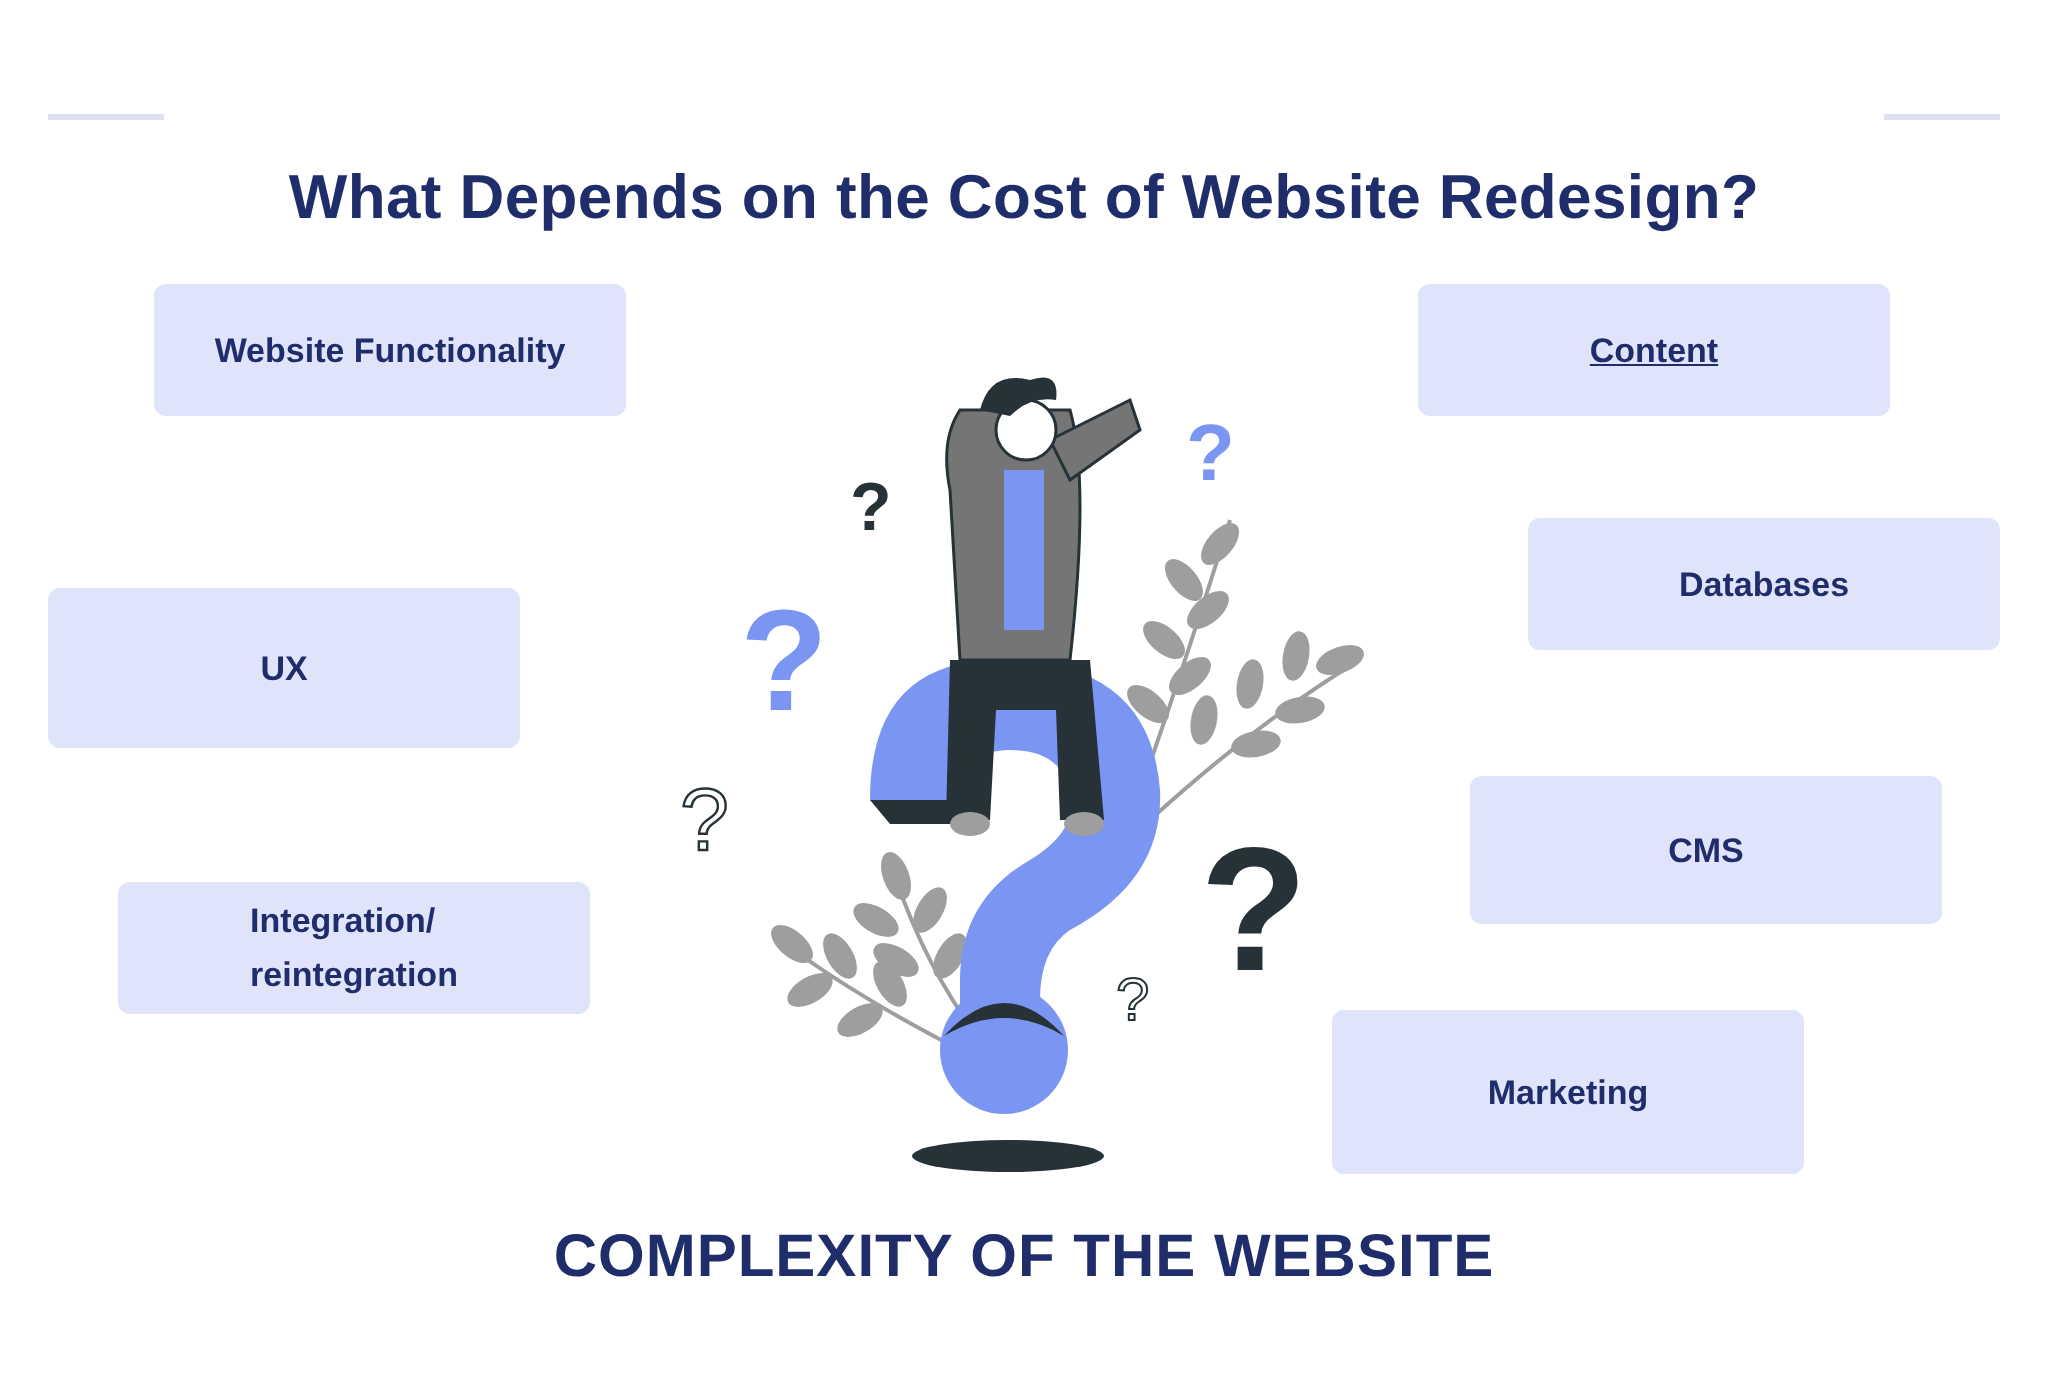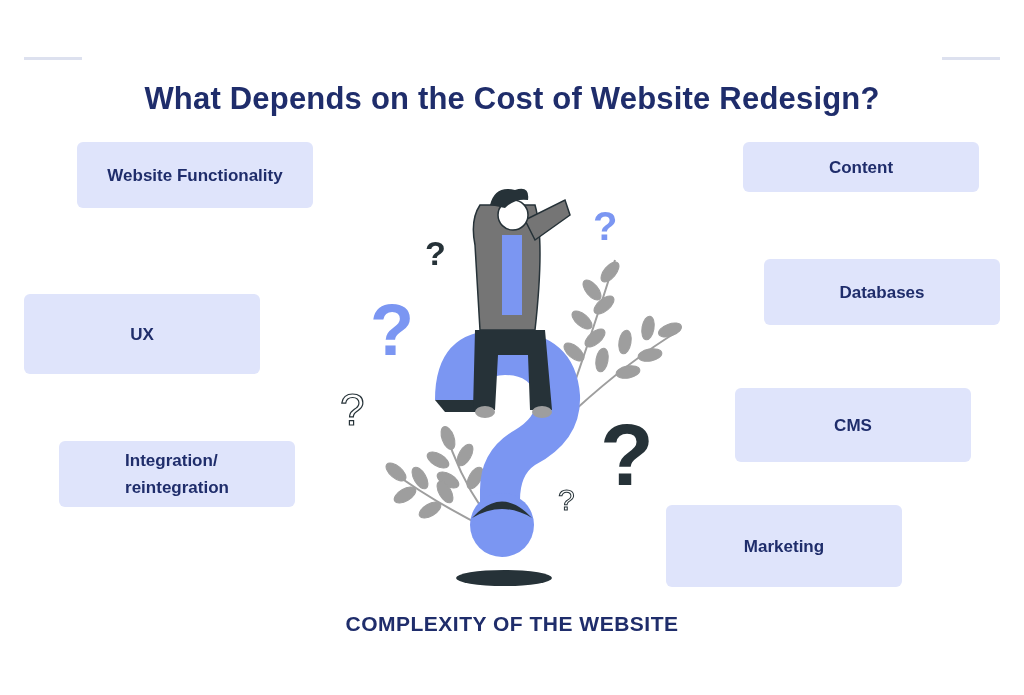--- a/index.html
+++ b/index.html
@@ -5,42 +5,42 @@
   html, body { margin:0; padding:0; }
   body { width:1024px; height:695px; background:#ffffff; position:relative; overflow:hidden;
          font-family:"Liberation Sans", sans-serif; }
   .title { position:absolute; top:36px; left:0; width:1024px; text-align:center;
            font-size:31px; font-weight:bold; color:#1f2d6b; letter-spacing:0.2px;margin-top:45px; }
   .rule { position:absolute; top:57px; height:3px; background:#dde1ef; }
   .box { position:absolute; background:#dfe4fb; border-radius:6px; display:flex;
          align-items:center; justify-content:center; text-align:left;
          color:#1f2d6b; font-size:17px; font-weight:bold; line-height:27px; }
   .footer { position:absolute; top:612px; left:0; width:1024px; text-align:center;
-            font-size:21px; font-weight:bold; color:#1f2d6b; letter-spacing:0.5px; }
+            font-size:30px; font-weight:bold; color:#1f2d6b; letter-spacing:0.5px; }
   .illus { position:absolute; left:330px; top:180px; width:380px; height:410px; }
 </style>
 </head>
 <body>
 
 <div class="rule" style="left:24px;width:58px;"></div>
 <div class="title">What Depends on the Cost of Website Redesign?</div>
 <div class="rule" style="left:942px;width:58px;"></div>
 
 <div class="box" style="left:77px;top:142px;width:236px;height:66px;">
   <span>Website Functionality</span>
 </div>
 <div class="box" style="left:24px;top:294px;width:236px;height:80px;">
   <span>UX</span>
 </div>
 <div class="box" style="left:59px;top:441px;width:236px;height:66px;">
   <span style="white-space:pre-line;">Integration/
 reintegration</span>
 </div>
 
-<div class="box" style="left:743px;top:142px;width:236px;height:50px;">
+<div class="box" style="left:709px;top:142px;width:236px;height:66px;text-decoration:underline;">
   <span>Content</span>
 </div>
 <div class="box" style="left:764px;top:259px;width:236px;height:66px;">
   <span>Databases</span>
 </div>
 <div class="box" style="left:735px;top:388px;width:236px;height:74px;">
   <span>CMS</span>
 </div>
 <div class="box" style="left:666px;top:505px;width:236px;height:82px;">
   <span>Marketing</span>

